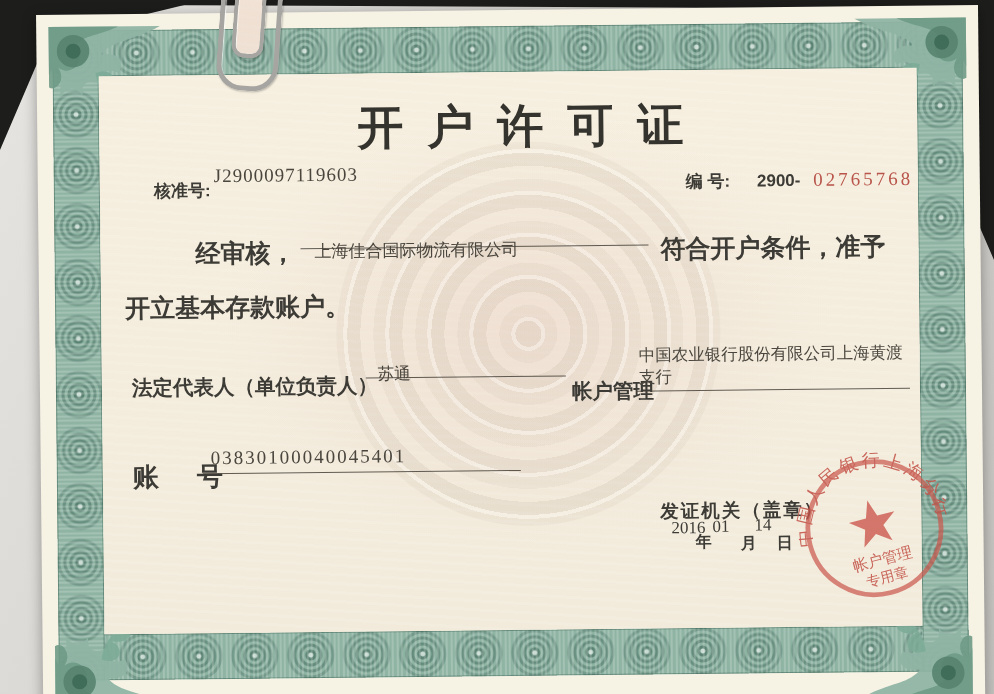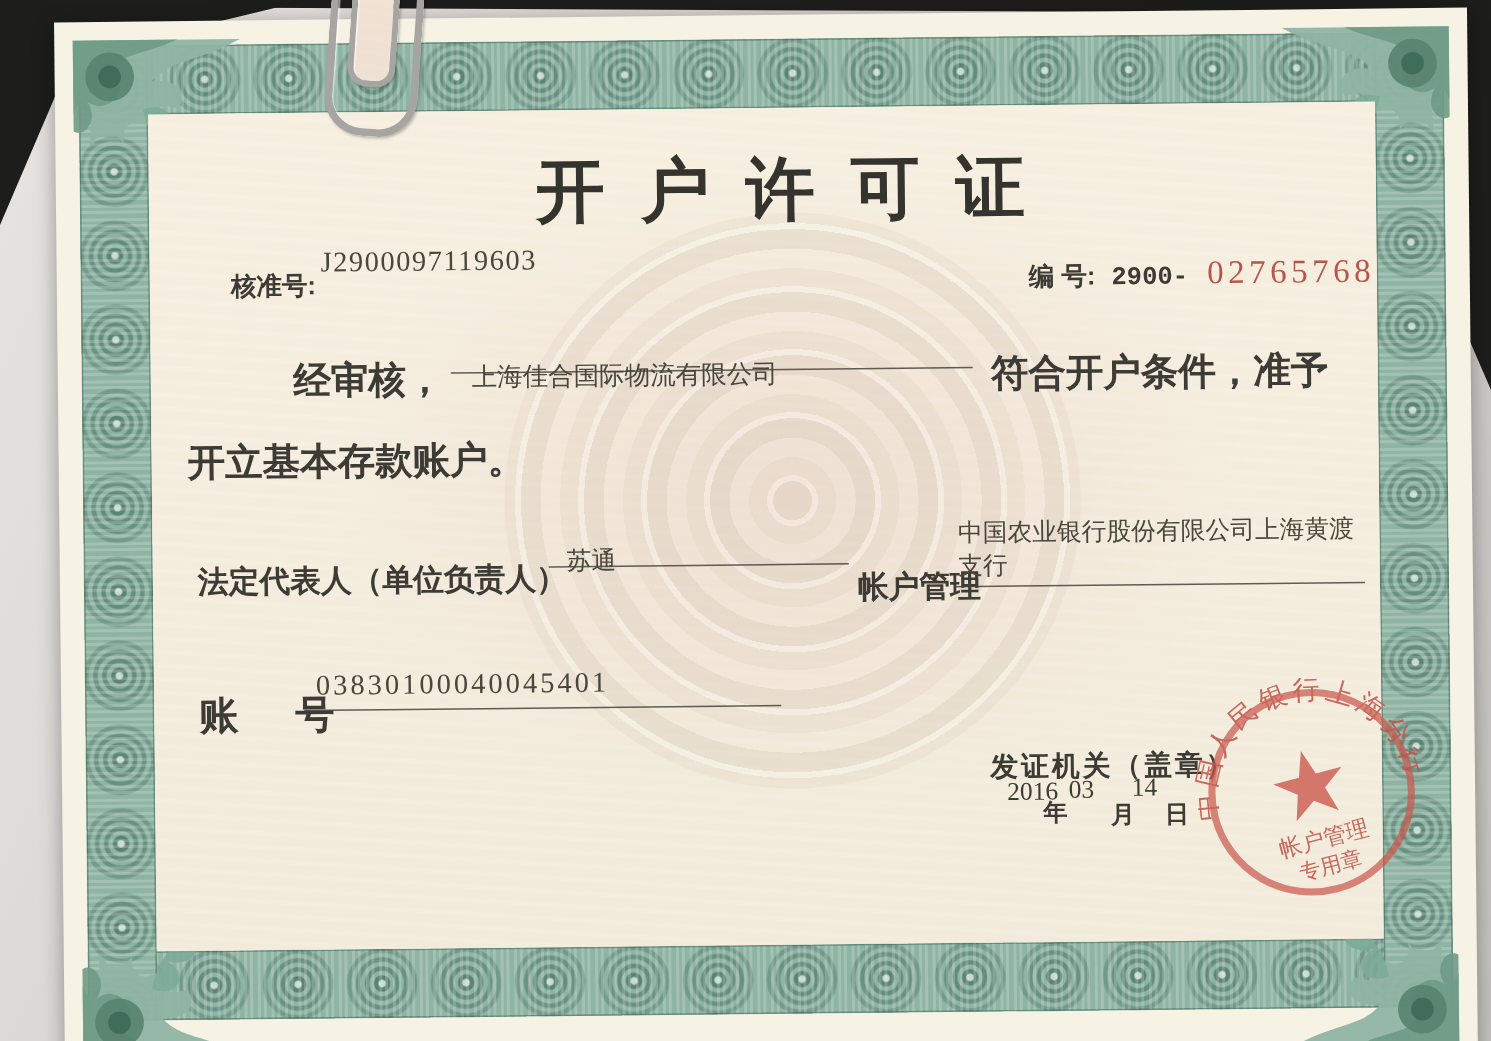--- a/index.html
+++ b/index.html
@@ -136,22 +136,22 @@
       <div class="rosette"></div>
     </div>
 
     <div class="t title">开户许可证</div>
 
     <div class="t label" style="left:116px;top:166px;font-size:17px;">核准号:</div>
     <div class="t fill" style="left:176px;top:152px;font-size:19px;letter-spacing:1px;">J2900097119603</div>
 
     <div class="t" style="left:648px;top:162px;font-size:17px;">
       <span class="label">编 号:</span>
-      <span class="label" style="margin-left:6px;font-family:Liberation Mono, monospace;">2900-</span>
-      <span class="fill" style="color:#b9544a;letter-spacing:3px;margin-left:8px;font-size:22px;">02765768</span>
+      <span class="label" style="margin-left:22px;">2900-</span>
+      <span class="fill" style="color:#b9544a;letter-spacing:3px;margin-left:8px;font-size:19px;">02765768</span>
     </div>
 
     <div class="t label" style="left:157px;top:224px;font-size:25px;">经审核，</div>
     <div class="t fill" style="left:276px;top:228px;font-size:17px;">上海佳合国际物流有限公司</div>
     <div class="rule" style="left:262px;top:236px;width:348px;"></div>
     <div class="t label" style="left:622px;top:224px;font-size:25px;">符合开户条件，准予</div>
     <div class="t label" style="left:86px;top:278px;font-size:25px;">开立基本存款账户。</div>
 
     <div class="t label" style="left:92px;top:360px;font-size:20.5px;">法定代表人（单位负责人）</div>
     <div class="t fill" style="left:338px;top:352px;font-size:16.5px;">苏通</div>
@@ -163,21 +163,21 @@
 
     <div class="t label" style="left:92px;top:446px;font-size:26px;letter-spacing:6px;">账　号</div>
     <div class="t fill" style="left:170px;top:434px;font-size:19px;letter-spacing:2px;">03830100040045401</div>
     <div class="rule" style="left:162px;top:460px;width:318px;"></div>
 
     <div class="t label" style="left:619px;top:490px;font-size:18.5px;letter-spacing:2px;">发证机关（盖章）</div>
 
     <div class="date-box">
       <span class="d-num" style="left:20px;top:10px;margin-left:16px;">2016</span>
       <span class="d-unit" style="left:60px;top:24px;">年</span>
-      <span class="d-num" style="left:77px;top:9px;">03</span>
+      <span class="d-num" style="left:77px;top:9px;">01</span>
       <span class="d-unit" style="left:105px;top:26px;">月</span>
       <span class="d-num" style="left:119px;top:8px;">14</span>
       <span class="d-unit" style="left:141px;top:26px;">日</span>
     </div>
 
     <div class="seal">
       <svg viewBox="0 0 160 160" width="152" height="152">
         <circle cx="80" cy="80" r="70" fill="none" stroke="#cb564c" stroke-width="5" opacity="0.8"></circle>
         <path d="M80,50 L86.1,67.9 L104.7,68 L89.9,79.2 L95.3,97 L80,86.2 L64.7,97 L70.1,79.2 L55.3,68 L73.9,67.9 Z" fill="#cb564c" opacity="0.9"></path>
         <path id="sealArc" d="M 22 118 A 68 68 0 1 1 138 118" fill="none"></path>

